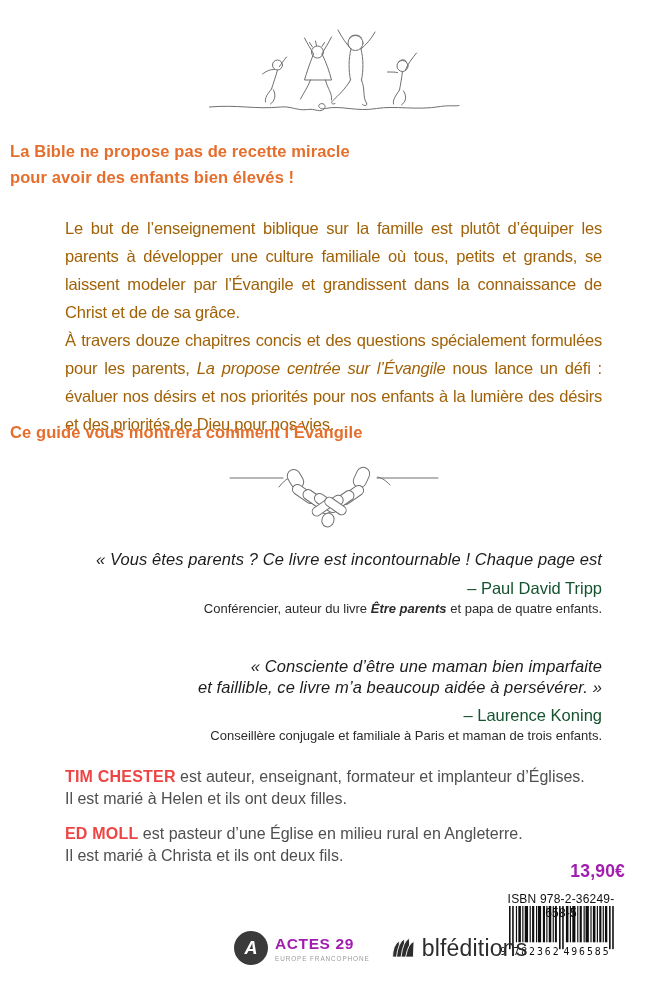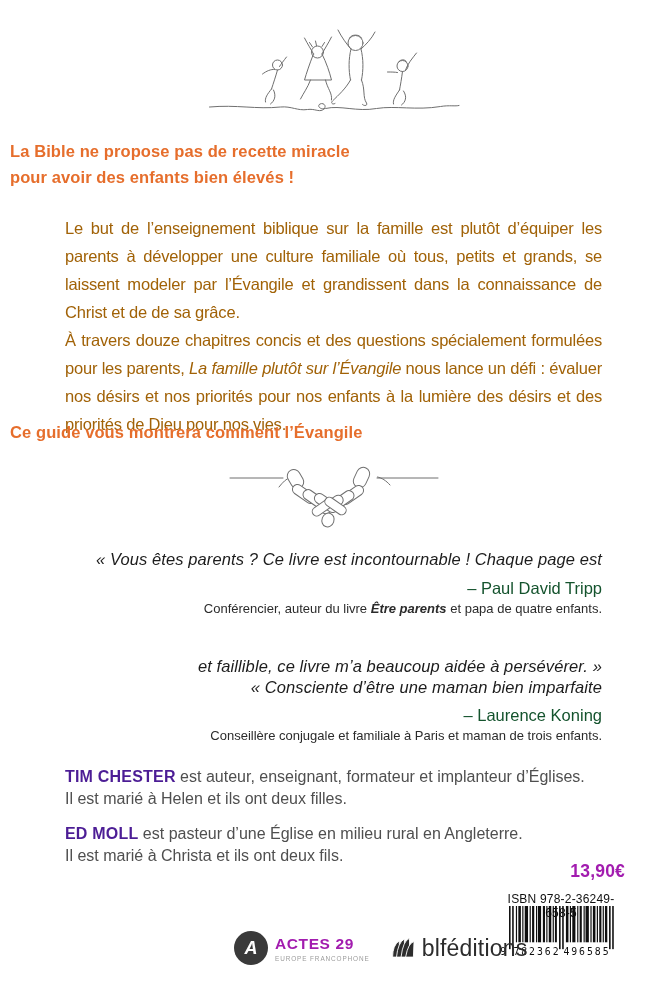--- a/index.html
+++ b/index.html
@@ -38,21 +38,21 @@
   .q1 { top:549px; }
   .q2 { top:656px; }
   .quote-line { font-style:italic; font-size:16.5px; line-height:20.5px; letter-spacing:0.1px; }
   .quote-author { font-size:16.5px; margin-top:9px; color:#14532d; }
   .quote-role { font-size:13px; margin-top:3px; color:#2b2b2b; }
   .quote-role em { font-style:italic;font-weight:bold; }
   
   .bios { position:absolute; left:65px; top:766px; width:560px; color:#4f4f4f;
           font-size:16px; line-height:22px; }
   .bio { margin-bottom:13px; }
-  .bio-name { color:#4c1d95; font-weight:bold; letter-spacing:0.2px; }
+  .bio-name { color:#ef4444; font-weight:bold; letter-spacing:0.2px; }
   
   .price { position:absolute; top:861px; right:42px; font-size:17.5px;
            font-weight:bold; color:#a21caf; letter-spacing:0.2px; }
   .isbn  { position:absolute; top:892px; left:497px; width:128px; text-align:center;
            font-size:12px; color:#101010; letter-spacing:0.2px; }
   .barcode { position:absolute; top:906px; left:497px; width:128px; height:51px; }
   .barcode svg { display:block; }
   .bc-digit { font-family:"DejaVu Sans Mono", monospace; font-size:10px; fill:#0f0f0f; }
   
   .logos { position:absolute; top:929px; left:234px; height:38px;
@@ -112,21 +112,21 @@
     </svg>
   </div>
 
   <div class="h-orange h1-block">
     <div>La Bible ne propose pas de recette miracle</div>
     <div>pour avoir des enfants bien élevés !</div>
   </div>
 
   <p class="para p1">Le but de l’enseignement biblique sur la famille est plutôt d’équiper les parents à développer une culture familiale où tous, petits et grands, se laissent modeler par l’Évangile et grandissent dans la connaissance de Christ et de de sa grâce.</p>
 
-  <p class="para p2"><span>À travers douze chapitres concis et des questions spécialement formulées pour les parents, </span><em>La famille plutôt sur l’Évangile</em><span> nous lance un défi : évaluer nos désirs et nos priorités pour nos enfants à la lumière des désirs et des priorités de Dieu pour nos vies.</span></p>
+  <p class="para p2"><span>À travers douze chapitres concis et des questions spécialement formulées pour les parents, </span><em>La propose centrée sur l’Évangile</em><span> nous lance un défi : évaluer nos désirs et nos priorités pour nos enfants à la lumière des désirs et des priorités de Dieu pour nos vies.</span></p>
 
   <div class="h-orange h2-block">
     <div>Ce guide vous montrera comment l’Évangile</div>
   </div>
 
   <div class="hands-illo">
     <svg width="210" height="72" viewBox="0 0 420 144">
       <path class="ln" d="M2,28 H108"></path>
       <path class="ln" d="M296,28 H418"></path>
       <path class="ln" d="M100,46 C108,36 114,30 122,27"></path>
@@ -145,22 +145,22 @@
     </svg>
   </div>
 
   <div class="quote-block q1">
     <div class="quote-line">« Vous êtes parents ? Ce livre est incontournable ! Chaque page est</div>
     <div class="quote-author">– Paul David Tripp</div>
     <div class="quote-role"><span>Conférencier, auteur du livre </span><em>Être parents</em><span> et papa de quatre enfants.</span></div>
   </div>
 
   <div class="quote-block q2">
+    <div class="quote-line">« Consciente d’être une maman bien imparfaite</div>
     <div class="quote-line">et faillible, ce livre m’a beaucoup aidée à persévérer. »</div>
-    <div class="quote-line">« Consciente d’être une maman bien imparfaite</div>
     <div class="quote-author">– Laurence Koning</div>
     <div class="quote-role"><span>Conseillère conjugale et familiale à Paris et maman de trois enfants.</span><em></em><span></span></div>
   </div>
 
   <div class="bios">
     <div class="bio">
       <span class="bio-name">TIM CHESTER</span><span> est auteur, enseignant, formateur et implanteur d’Églises.</span><br>
       <span>Il est marié à Helen et ils ont deux filles.</span>
     </div>
     <div class="bio">

